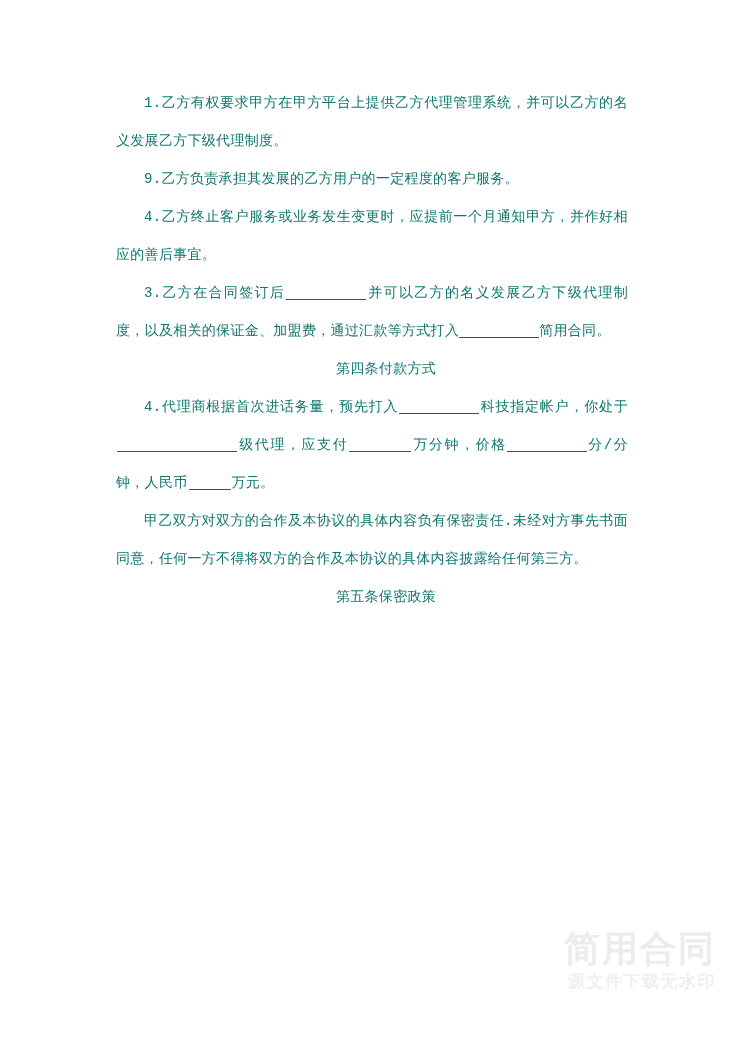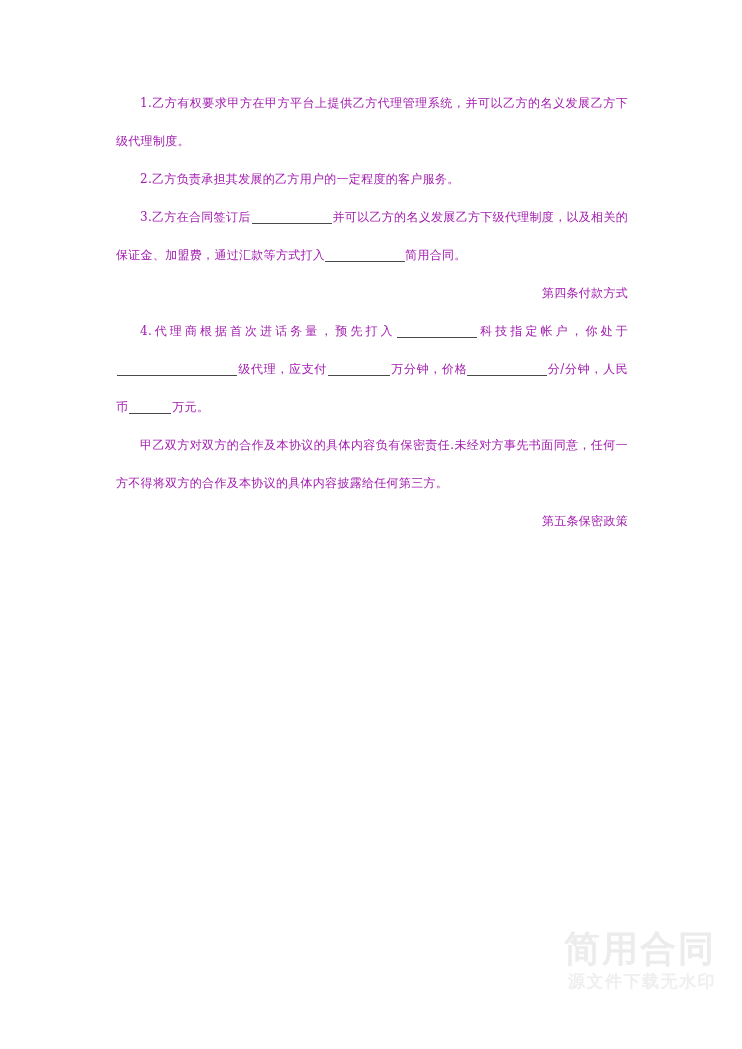--- a/index.html
+++ b/index.html
@@ -23,33 +23,34 @@
 
   #doc-body {
     position: absolute;
     left: 116px;
     top: 84px;
     width: 512px;
   }
 
   .para {
     margin: 0;
-    font-size: 12px;
+    font-size: 14px;
     line-height: 38px;
-    color: #a21caf;
+    color: #0f766e;
     text-align: justify;
     text-justify: inter-ideograph;
     letter-spacing: 0.3px;
     text-indent: 2em;
     white-space: normal;
     word-break: break-all;
+    font-family: Liberation Mono, monospace;
   }
 
   .para.heading {
-    text-align: right;
+    text-align: center;
   }
 
   
   .blank {
     display: inline-block;
     border-bottom: 1.4px solid #4a4a4a;
     vertical-align: -3px;
     height: 15px;
     margin: 0 1px;
   }
@@ -94,21 +95,22 @@
     white-space: nowrap;
   }
 </style>
 </head>
 <body>
 
 <div id="page">
 
   <div id="doc-body">
       <p class="para"><span>1.乙方有权要求甲方在甲方平台上提供乙方代理管理系统，并可以乙方的名义发展乙方下级代理制度。</span></p>
-      <p class="para"><span>2.乙方负责承担其发展的乙方用户的一定程度的客户服务。</span></p>
+      <p class="para"><span>9.乙方负责承担其发展的乙方用户的一定程度的客户服务。</span></p>
+      <p class="para"><span>4.乙方终止客户服务或业务发生变更时，应提前一个月通知甲方，并作好相应的善后事宜。</span></p>
       <p class="para"><span>3.乙方在合同签订后</span><span class="blank w-lg"></span><span>并可以乙方的名义发展乙方下级代理制度，以及相关的保证金、加盟费，通过汇款等方式打入</span><span class="blank-lead"></span><span>简用合同。</span></p>
       <p class="para heading"><span>第四条付款方式</span></p>
       <p class="para"><span>4.代理商根据首次进话务量，预先打入</span><span class="blank w-lg"></span><span>科技指定帐户，你处于</span><span class="blank w-xl"></span><span>级代理，应支付</span><span class="blank w-md"></span><span>万分钟，价格</span><span class="blank-lead"></span><span>分/分钟，人民币</span><span class="blank w-sm"></span><span>万元。</span></p>
       <p class="para"><span>甲乙双方对双方的合作及本协议的具体内容负有保密责任.未经对方事先书面同意，任何一方不得将双方的合作及本协议的具体内容披露给任何第三方。</span></p>
       <p class="para heading"><span>第五条保密政策</span></p>
     </div>
 
   <div id="watermark">
     <div id="wm-main">简用合同</div>
     <div id="wm-sub">源文件下载无水印</div>

